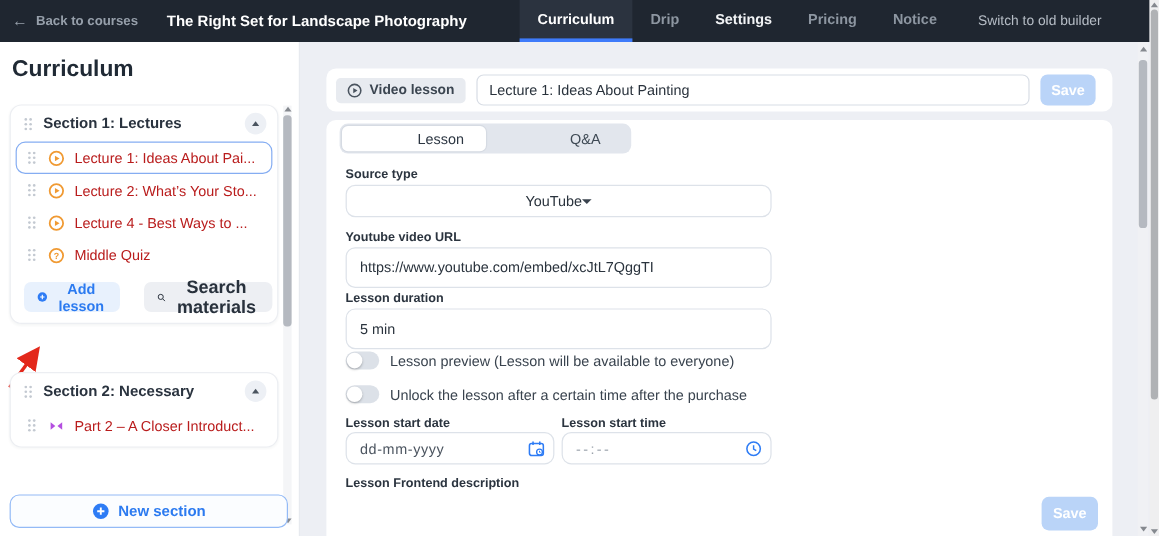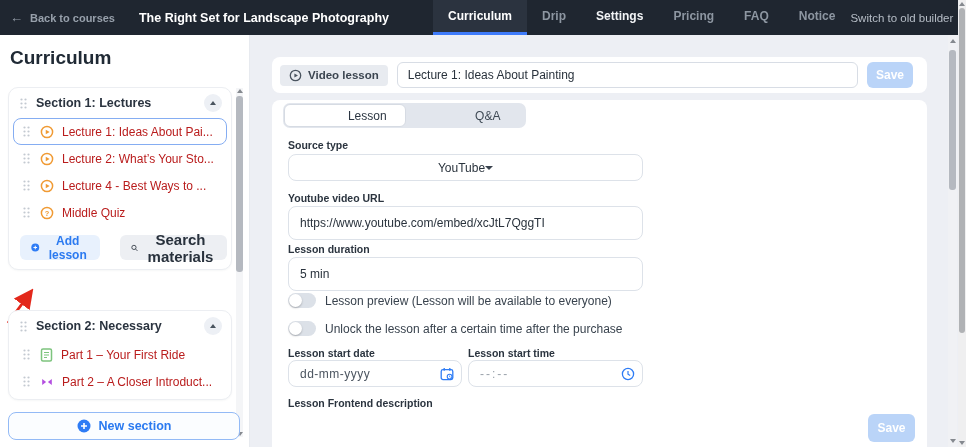--- a/index.html
+++ b/index.html
@@ -106,21 +106,20 @@
   <div class="nav-back">
     <span class="arr">←</span>
     <span>Back to courses</span>
   </div>
   <div class="nav-title">The Right Set for Landscape Photography</div>
   <div class="nav-tabs">
     <div class="nav-tab active">Curriculum</div>
     <div class="nav-tab">Drip</div>
     <div class="nav-tab bright">Settings</div>
     <div class="nav-tab">Pricing</div>
-    <div class="nav-tab">FAQ</div>
     <div class="nav-tab">Notice</div>
   </div>
   <div class="nav-spacer"></div>
   <div class="nav-switch">Switch to old builder</div>
 
 </div>
 
 <div class="sidebar">
   <div class="sb-heading">Curriculum</div>
 
@@ -268,39 +267,20 @@
           <g fill="#c3c9d1">
             <circle cx="1.5" cy="1.5" r="1.1"></circle>
             <circle cx="5.5" cy="1.5" r="1.1"></circle>
             <circle cx="1.5" cy="5.5" r="1.1"></circle>
             <circle cx="5.5" cy="5.5" r="1.1"></circle>
             <circle cx="1.5" cy="9.5" r="1.1"></circle>
             <circle cx="5.5" cy="9.5" r="1.1"></circle>
           </g>
         </svg>
       <span class="li-icon">
-          <svg width="13" height="14" viewBox="0 0 13 14">
-            <rect x="1.5" y="1" width="10" height="12" rx="1.5" fill="none" stroke="#7DC47E" stroke-width="1.5"></rect>
-            <path d="M4 4.5 H9 M4 7 H9 M4 9.5 H7" stroke="#7DC47E" stroke-width="1.2"></path>
-          </svg>
-        </span>
-      <span class="li-label">Part 1 – Your First Ride</span>
-    </div>
-    <div class="lesson-item">
-      <svg width="7" height="11" viewBox="0 0 7 11">
-          <g fill="#c3c9d1">
-            <circle cx="1.5" cy="1.5" r="1.1"></circle>
-            <circle cx="5.5" cy="1.5" r="1.1"></circle>
-            <circle cx="1.5" cy="5.5" r="1.1"></circle>
-            <circle cx="5.5" cy="5.5" r="1.1"></circle>
-            <circle cx="1.5" cy="9.5" r="1.1"></circle>
-            <circle cx="5.5" cy="9.5" r="1.1"></circle>
-          </g>
-        </svg>
-      <span class="li-icon">
           <svg width="14" height="14" viewBox="0 0 16 16">
             <path d="M2.5 4.5 L7 8 L2.5 11.5 Z" fill="#B44FE0"></path>
             <path d="M13.5 4.5 L9 8 L13.5 11.5 Z" fill="#B44FE0"></path>
           </svg>
         </span>
       <span class="li-label">Part 2 – A Closer Introduct...</span>
     </div>
   </div>
 
   <div class="sb-track" style="left:236px; top:53px; width:7px; height:349px; background:#f4f5f7;">

